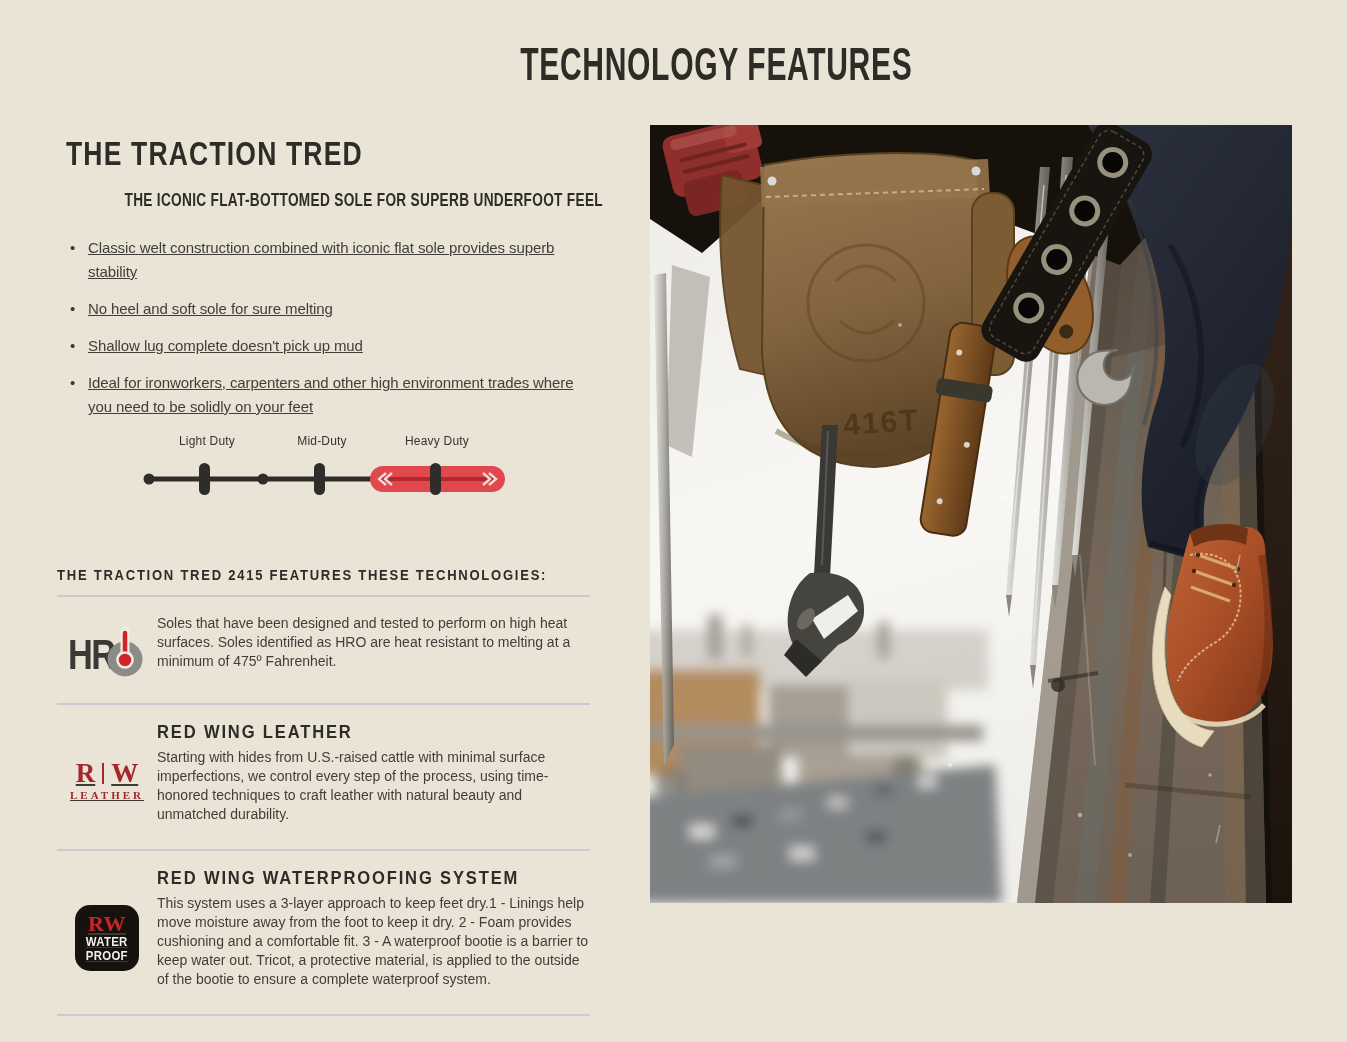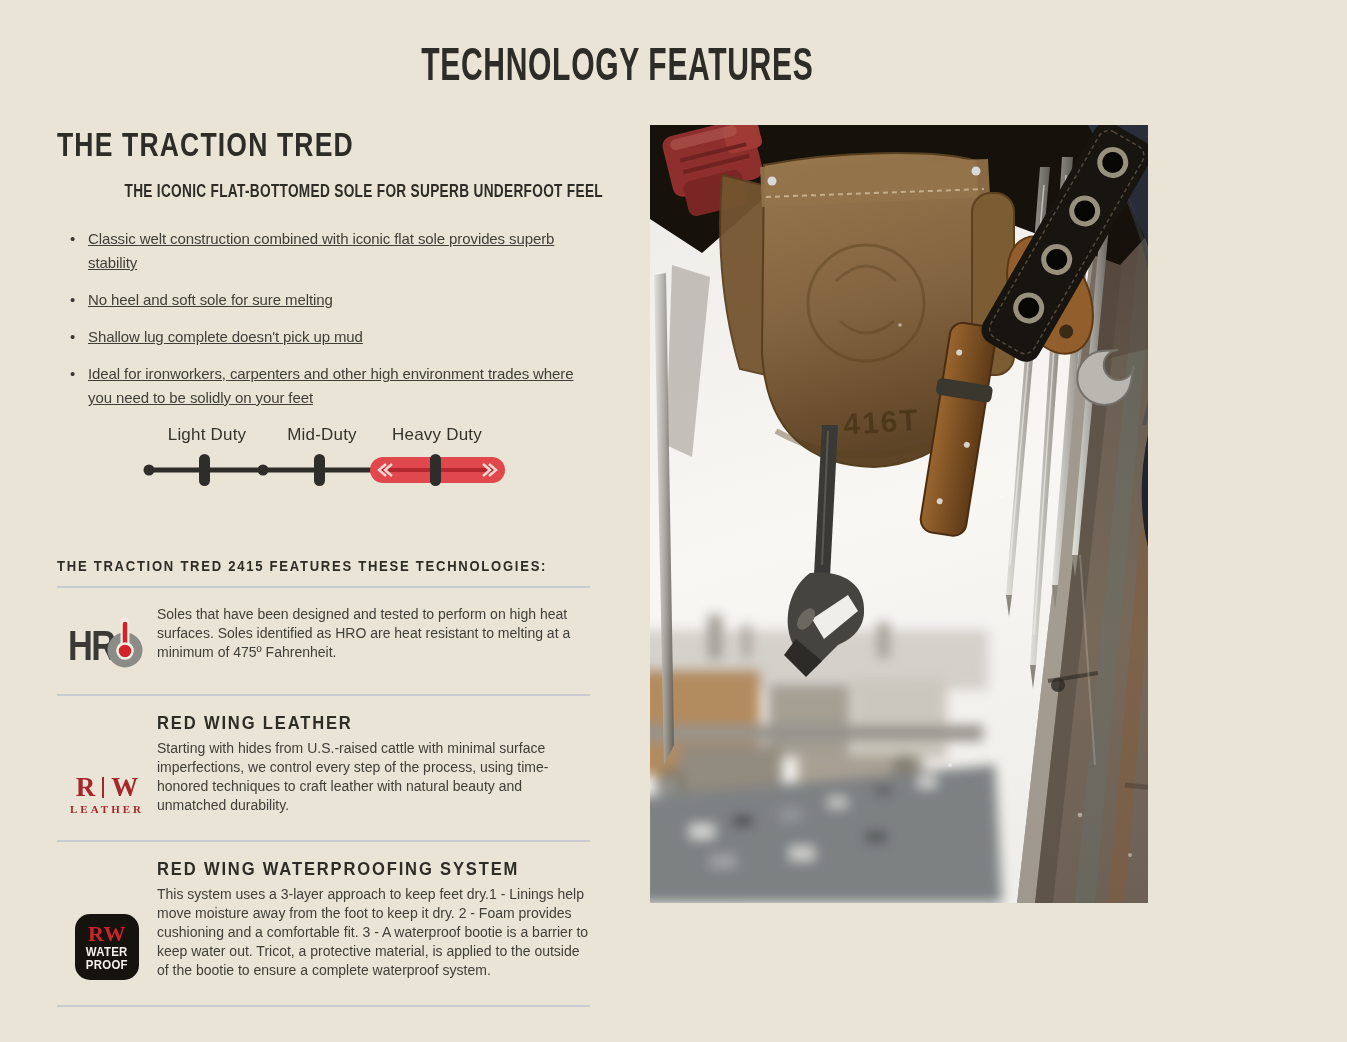--- a/index.html
+++ b/index.html
@@ -3,42 +3,42 @@
 <meta charset="utf-8">
 <style>
   html,body{margin:0;padding:0;}
   body{
     font-family:"Liberation Sans", sans-serif;
     background:#eae4d7;
     color:#3c3a35;
   }
   .page{
     position:relative;
-    width:1148px;height:1042px;
+    width:1347px;height:1042px;
     background:#eae4d7;
     overflow:hidden;
   }
   
   .page-title{
     position:absolute;top:36px;left:0;width:100%;
     text-align:center;margin:0;
   }
   .page-title .t{
     display:inline-block;
     margin-left:86px;
     font-size:47px;font-weight:bold;color:#2d2c27;
     letter-spacing:1px;white-space:nowrap;
     transform:scaleX(0.64);transform-origin:center;
   }
   
   .left-col{
     position:absolute;left:57px;top:125px;width:533px;
   }
   .h2{
-    margin:0;
+    margin:9px;
   }
   .h2 .t{
     display:inline-block;
     font-size:34px;font-weight:bold;color:#2d2c27;
     letter-spacing:1.5px;white-space:nowrap;
     transform:scaleX(0.78);transform-origin:left center;
   }
   .subtitle{
     margin-top:17px;text-align:left;
   }
@@ -65,21 +65,21 @@
     position:absolute;left:13px;top:0;
     color:#3a3934;font-size:15px;
   }
   
   .duty{
     position:relative;height:66px;margin-top:15px;width:533px;
   }
   .duty .lbl{
     position:absolute;top:0;
     transform:translateX(-50%);
-    font-size:17px;color:#34332e;letter-spacing:0.2px;white-space:nowrap;
+    font-size:12px;color:#34332e;letter-spacing:0.2px;white-space:nowrap;
   }
   .duty .lbl.l1{left:150px;}
   .duty .lbl.l2{left:265px;}
   .duty .lbl.l3{left:380px;}
   .duty svg{position:absolute;left:0;top:26px;}
   
   .tech-heading{
     margin:63px 0 0 0;
   }
   .tech-heading .t{
@@ -91,22 +91,23 @@
   hr.divider{
     border:none;border-top:2px solid #c8ccd0;
     margin:10px 0 0 0;width:533px;
   }
   .tech-section{
     display:flex;
     padding:17px 0 15px 0;
   }
   .icon-col{
     width:100px;flex:none;
-    display:flex;justify-content:center;align-items:flex-end;
+    display:flex;justify-content:center;align-items:center;
     padding-top:8px;
+    text-decoration:underline;
   }
   .txt-col{flex:1;max-width:433px;}
   .tech-title{
     margin:0 0 5px 0;
   }
   .tech-title .t{
     display:inline-block;
     font-size:18px;font-weight:bold;color:#2d2c27;
     letter-spacing:2px;white-space:nowrap;
     transform:scaleX(0.92);transform-origin:left center;

